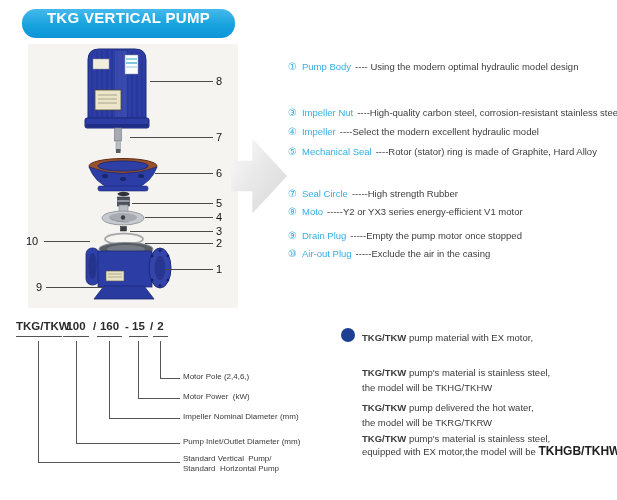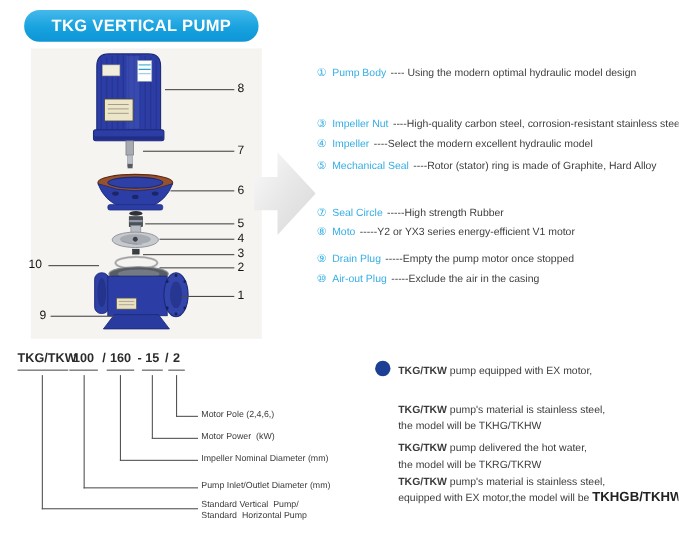--- a/index.html
+++ b/index.html
@@ -2,21 +2,21 @@
 <html><head>
 <meta charset="utf-8">
 <style>
   html,body{margin:0;padding:0;background:#fff;}
   .page{position:relative;width:617px;height:500px;background:#ffffff;overflow:hidden;
         font-family:"Liberation Sans","DejaVu Sans",sans-serif;color:#333;}
 
   
   .banner{position:absolute;left:22px;top:9px;width:213px;height:29px;border-radius:14px;
           background:linear-gradient(180deg,#45b9ec 0%,#18a2de 55%,#0d95d6 100%);
-          display:flex;align-items:center;justify-content:center;}
+          display:flex;justify-content:center;}
   .banner span{color:#ffffff;font-weight:bold;font-size:15px;letter-spacing:.3px;}
 
   
   .diagram-svg{position:absolute;left:20px;top:42px;width:240px;height:270px;}
   .lead{position:absolute;height:0;border-top:1px solid #4a4a4a;}
   .conum{position:absolute;font-size:11px;color:#141414;line-height:12px;}
 
   
   .big-arrow{position:absolute;left:231px;top:136px;width:56px;height:80px;
              background:linear-gradient(125deg,#fbfbfb 0%,#e9e9e9 45%,#d7d7d7 100%);
@@ -208,21 +208,21 @@
 
   <div class="mc-label" style="top:372px;">Motor Pole (2,4,6,)</div>
   <div class="mc-label" style="top:392px;">Motor Power  (kW)</div>
   <div class="mc-label" style="top:412px;">Impeller Nominal Diameter (mm)</div>
   <div class="mc-label" style="top:437px;">Pump Inlet/Outlet Diameter (mm)</div>
   <div class="mc-label" style="top:454px;">Standard Vertical  Pump/</div>
   <div class="mc-label" style="top:464px;">Standard  Horizontal Pump</div>
 
   <div class="notes">
     <div class="note-bullet"></div>
-    <div class="nl" style="top:6px;"><span class="b">TKG/TKW</span><span> pump equipped with EX motor,</span></div>
+    <div class="nl" style="top:6px;"><span class="b">TKG/TKW</span><span> pump material with EX motor,</span></div>
     <div class="nl" style="top:41px;"><span class="b">TKG/TKW</span><span> pump's material is stainless steel,</span></div>
     <div class="nl" style="top:56px;"><span>the model will be TKHG/TKHW</span></div>
     <div class="nl" style="top:76px;"><span class="b">TKG/TKW</span><span> pump delivered the hot water,</span></div>
     <div class="nl" style="top:91px;"><span>the model will be TKRG/TKRW</span></div>
     <div class="nl" style="top:107px;"><span class="b">TKG/TKW</span><span> pump's material is stainless steel,</span></div>
     <div class="nl" style="top:119px;"><span>equipped with EX motor,the model will be </span><span class="b2">TKHGB/TKHWB</span></div>
   </div>
 
 </div>
 

